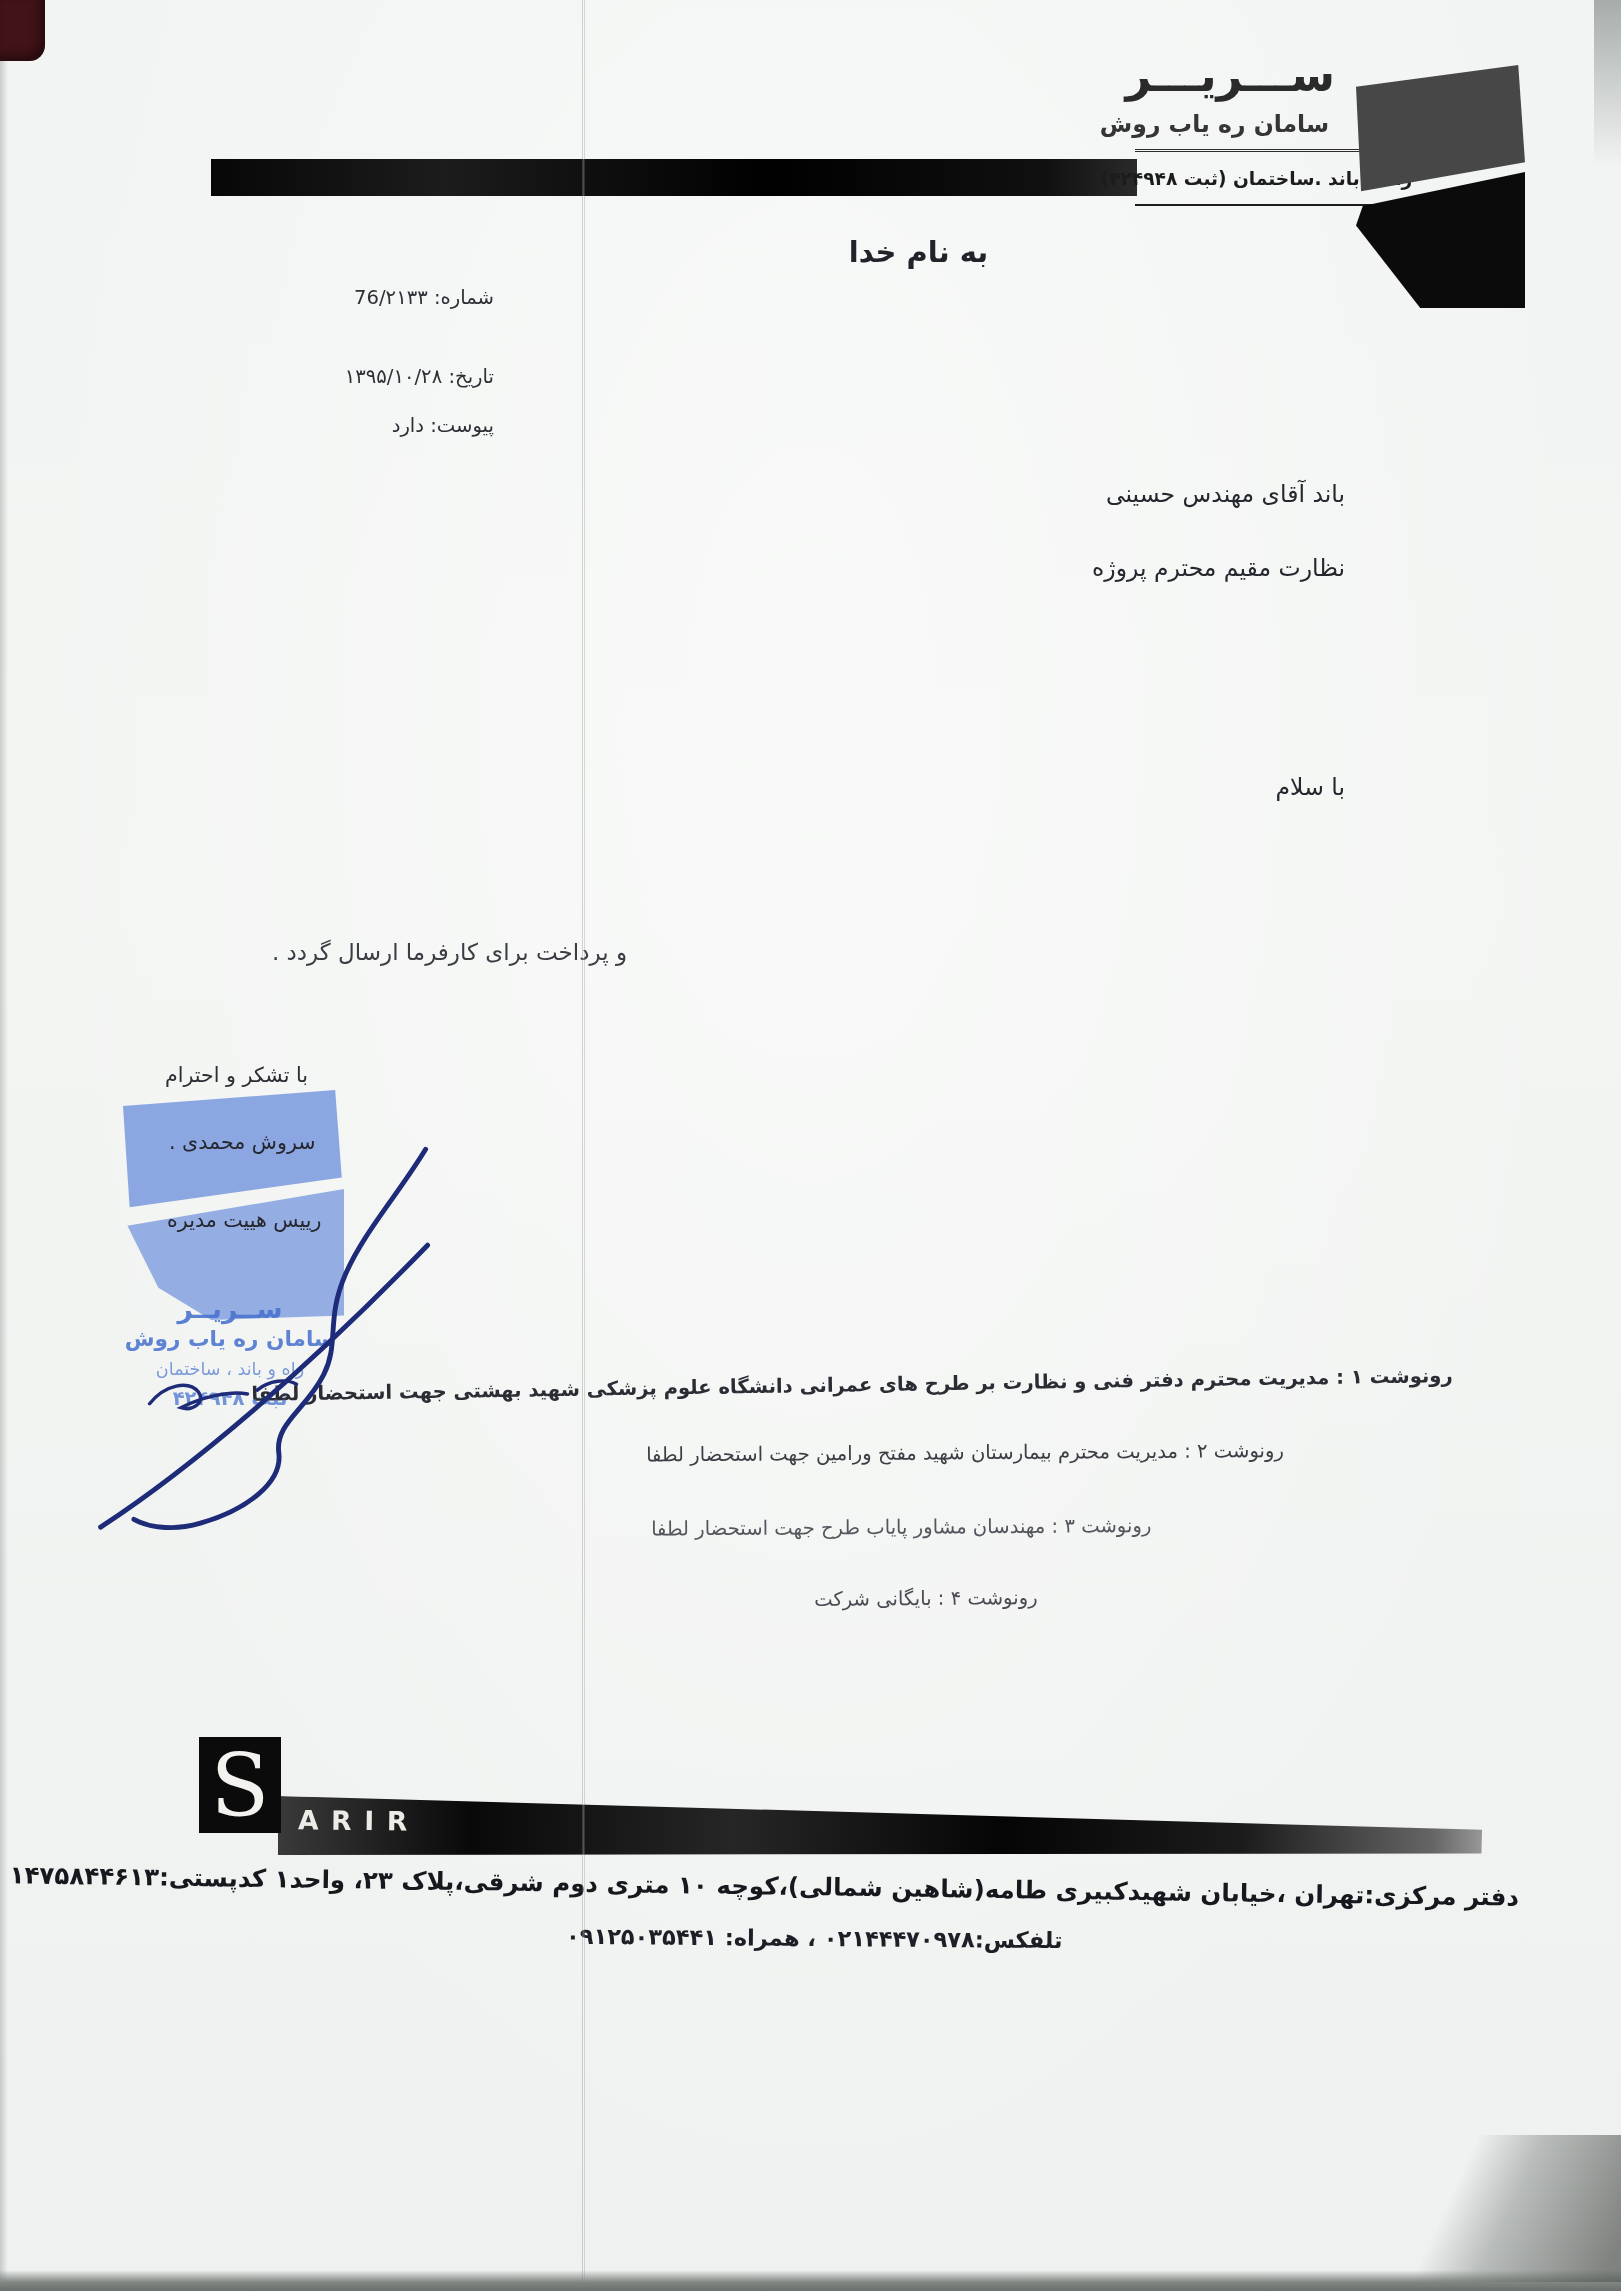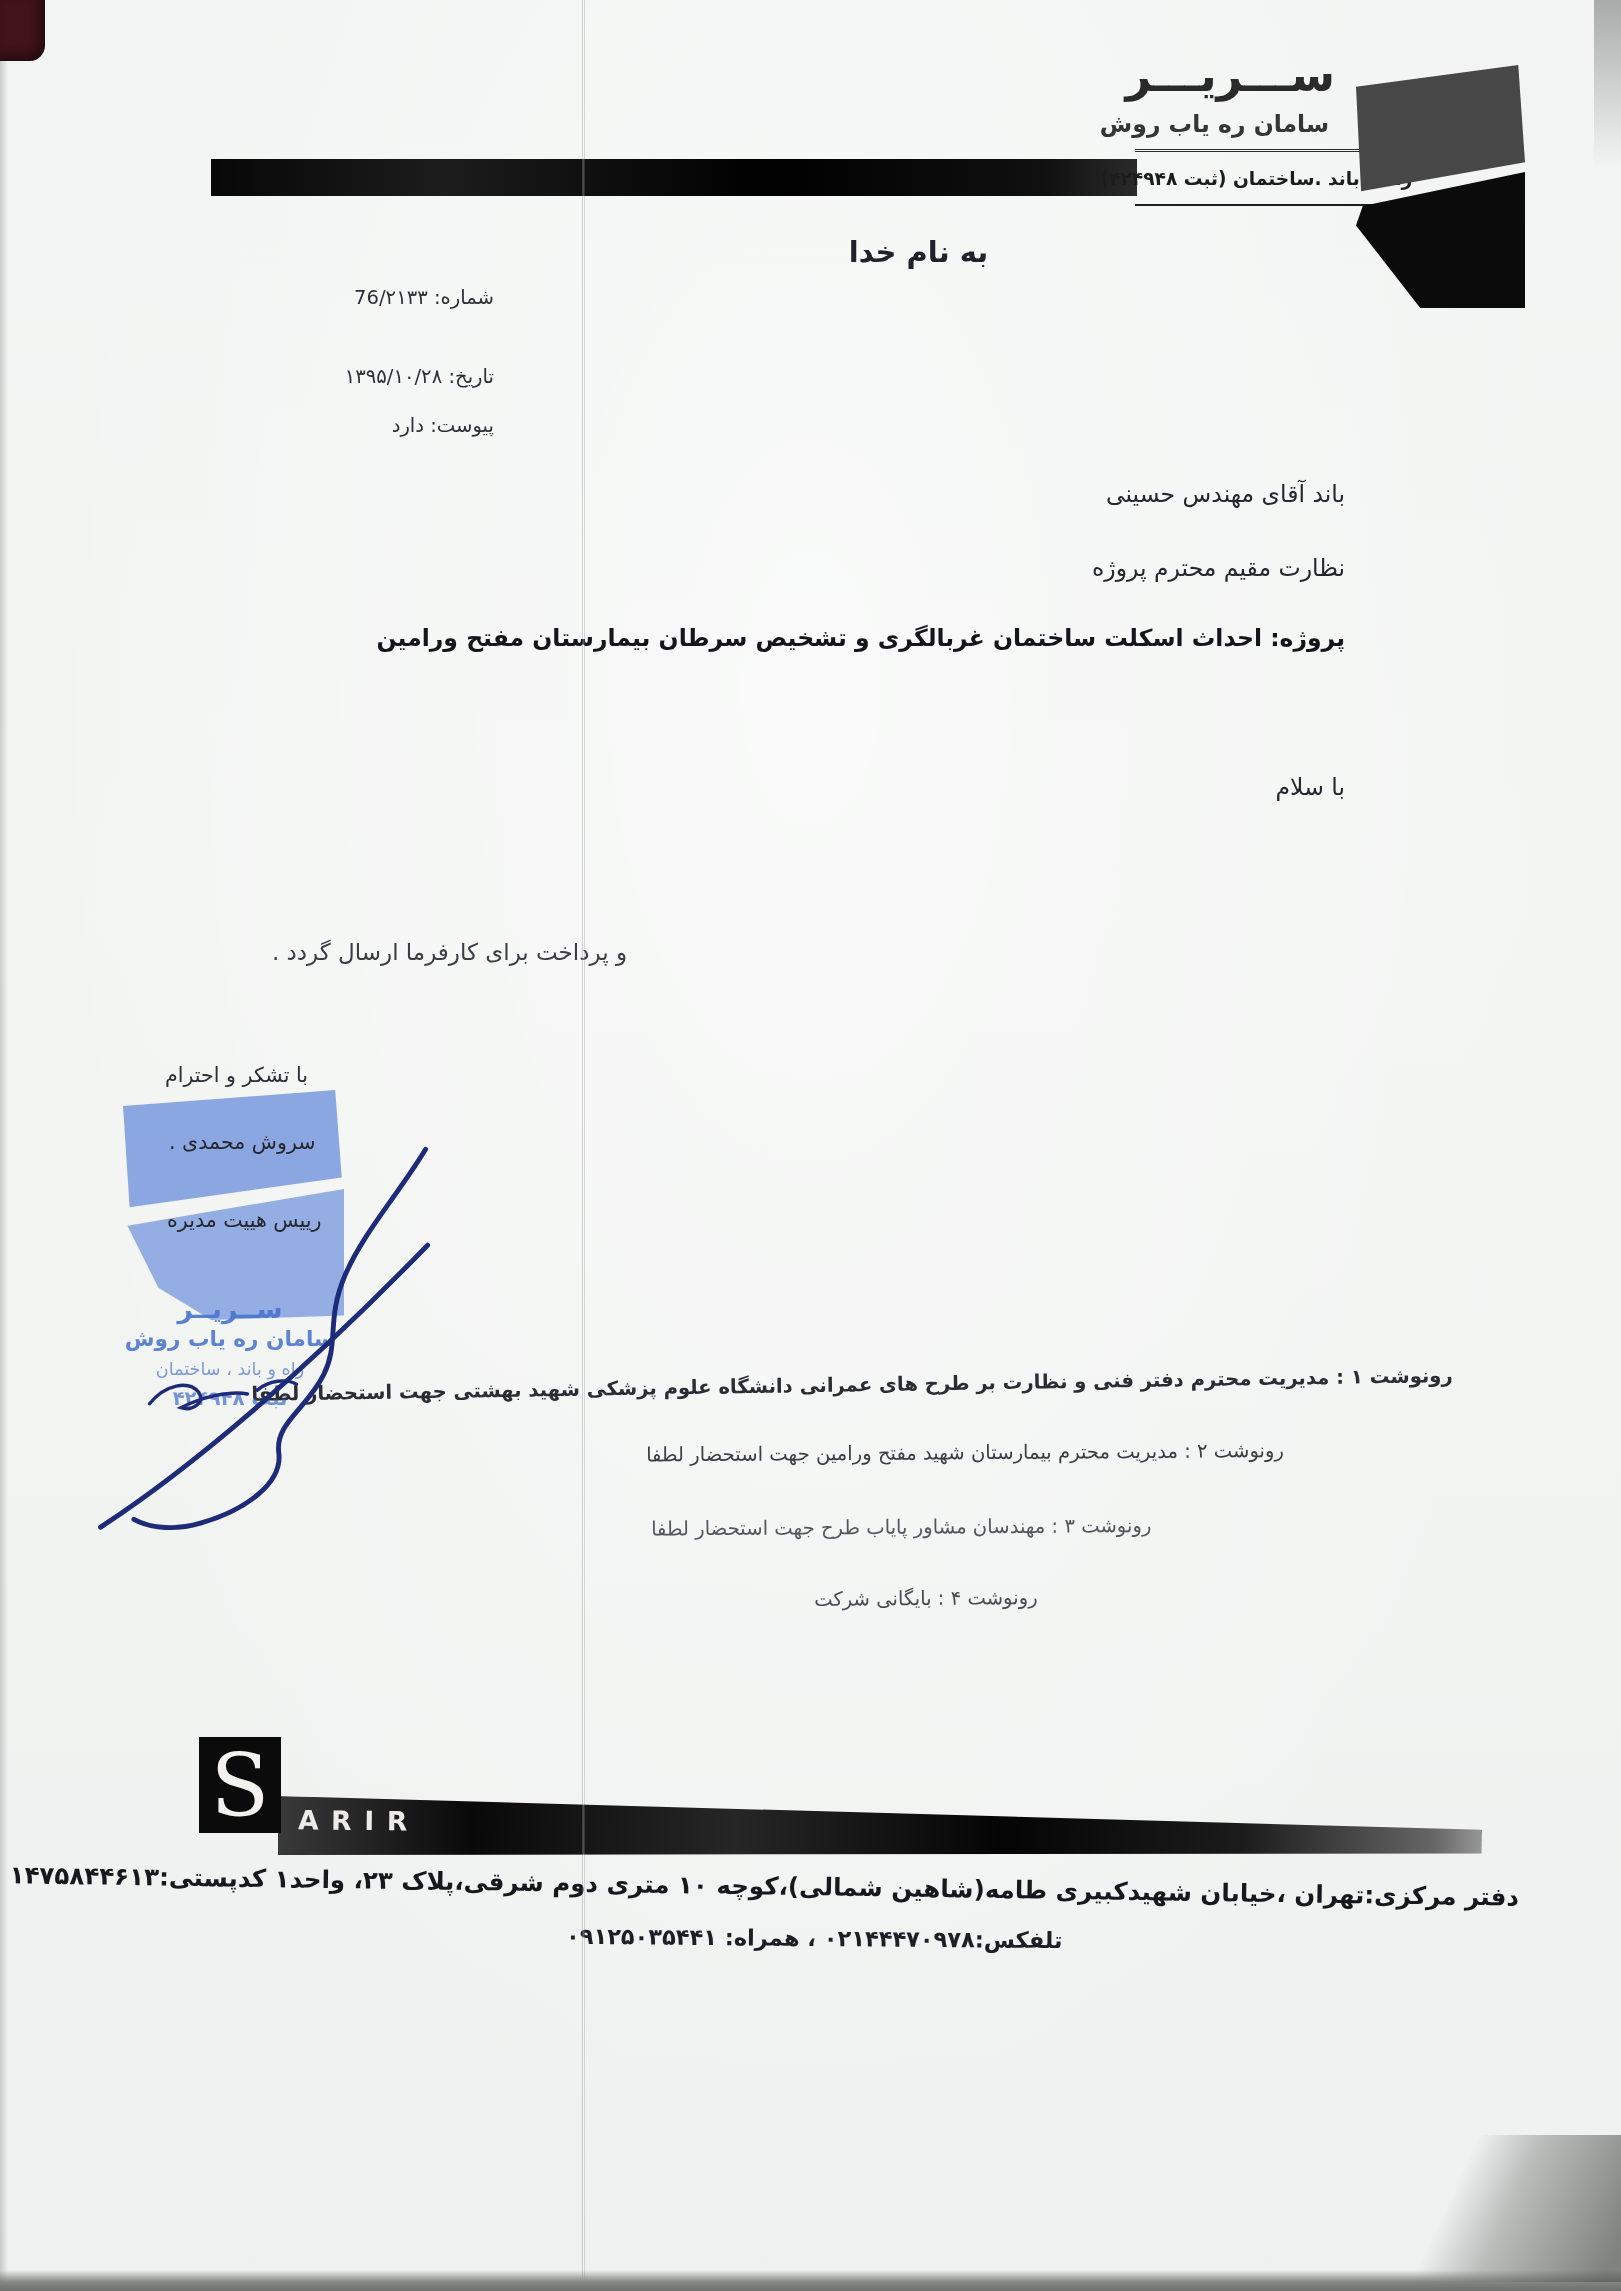--- a/index.html
+++ b/index.html
@@ -113,21 +113,20 @@
   </div>
 
   <div class="abs rtl besmellah">به نام خدا</div>
 
   <div class="abs rtl meta meta-number">شماره: 76/۲۱۳۳</div>
   <div class="abs rtl meta meta-date">تاریخ: ۱۳۹۵/۱۰/۲۸</div>
   <div class="abs rtl meta meta-attachment">پیوست: دارد</div>
 
   <div class="abs rtl rcpt rcpt-1">باند آقای مهندس حسینی</div>
   <div class="abs rtl rcpt rcpt-2">نظارت مقیم محترم پروژه</div>
-  <div class="abs rtl rcpt project">پروژه: احداث اسکلت ساختمان غربالگری و تشخیص سرطان بیمارستان مفتح ورامین</div>
   <div class="abs rtl rcpt salutation">با سلام</div>
 
   <div class="abs rtl bodyline body-3">و پرداخت برای کارفرما ارسال گردد .</div>
 
   <div class="abs rtl closing">با تشکر و احترام</div>
   <div class="abs rtl signer-name">سروش محمدی  .</div>
   <div class="abs rtl signer-title">رییس هییت مدیره</div>
 
   <div class="abs stamp-shapes">
     <div class="shape stamp-top"></div>

